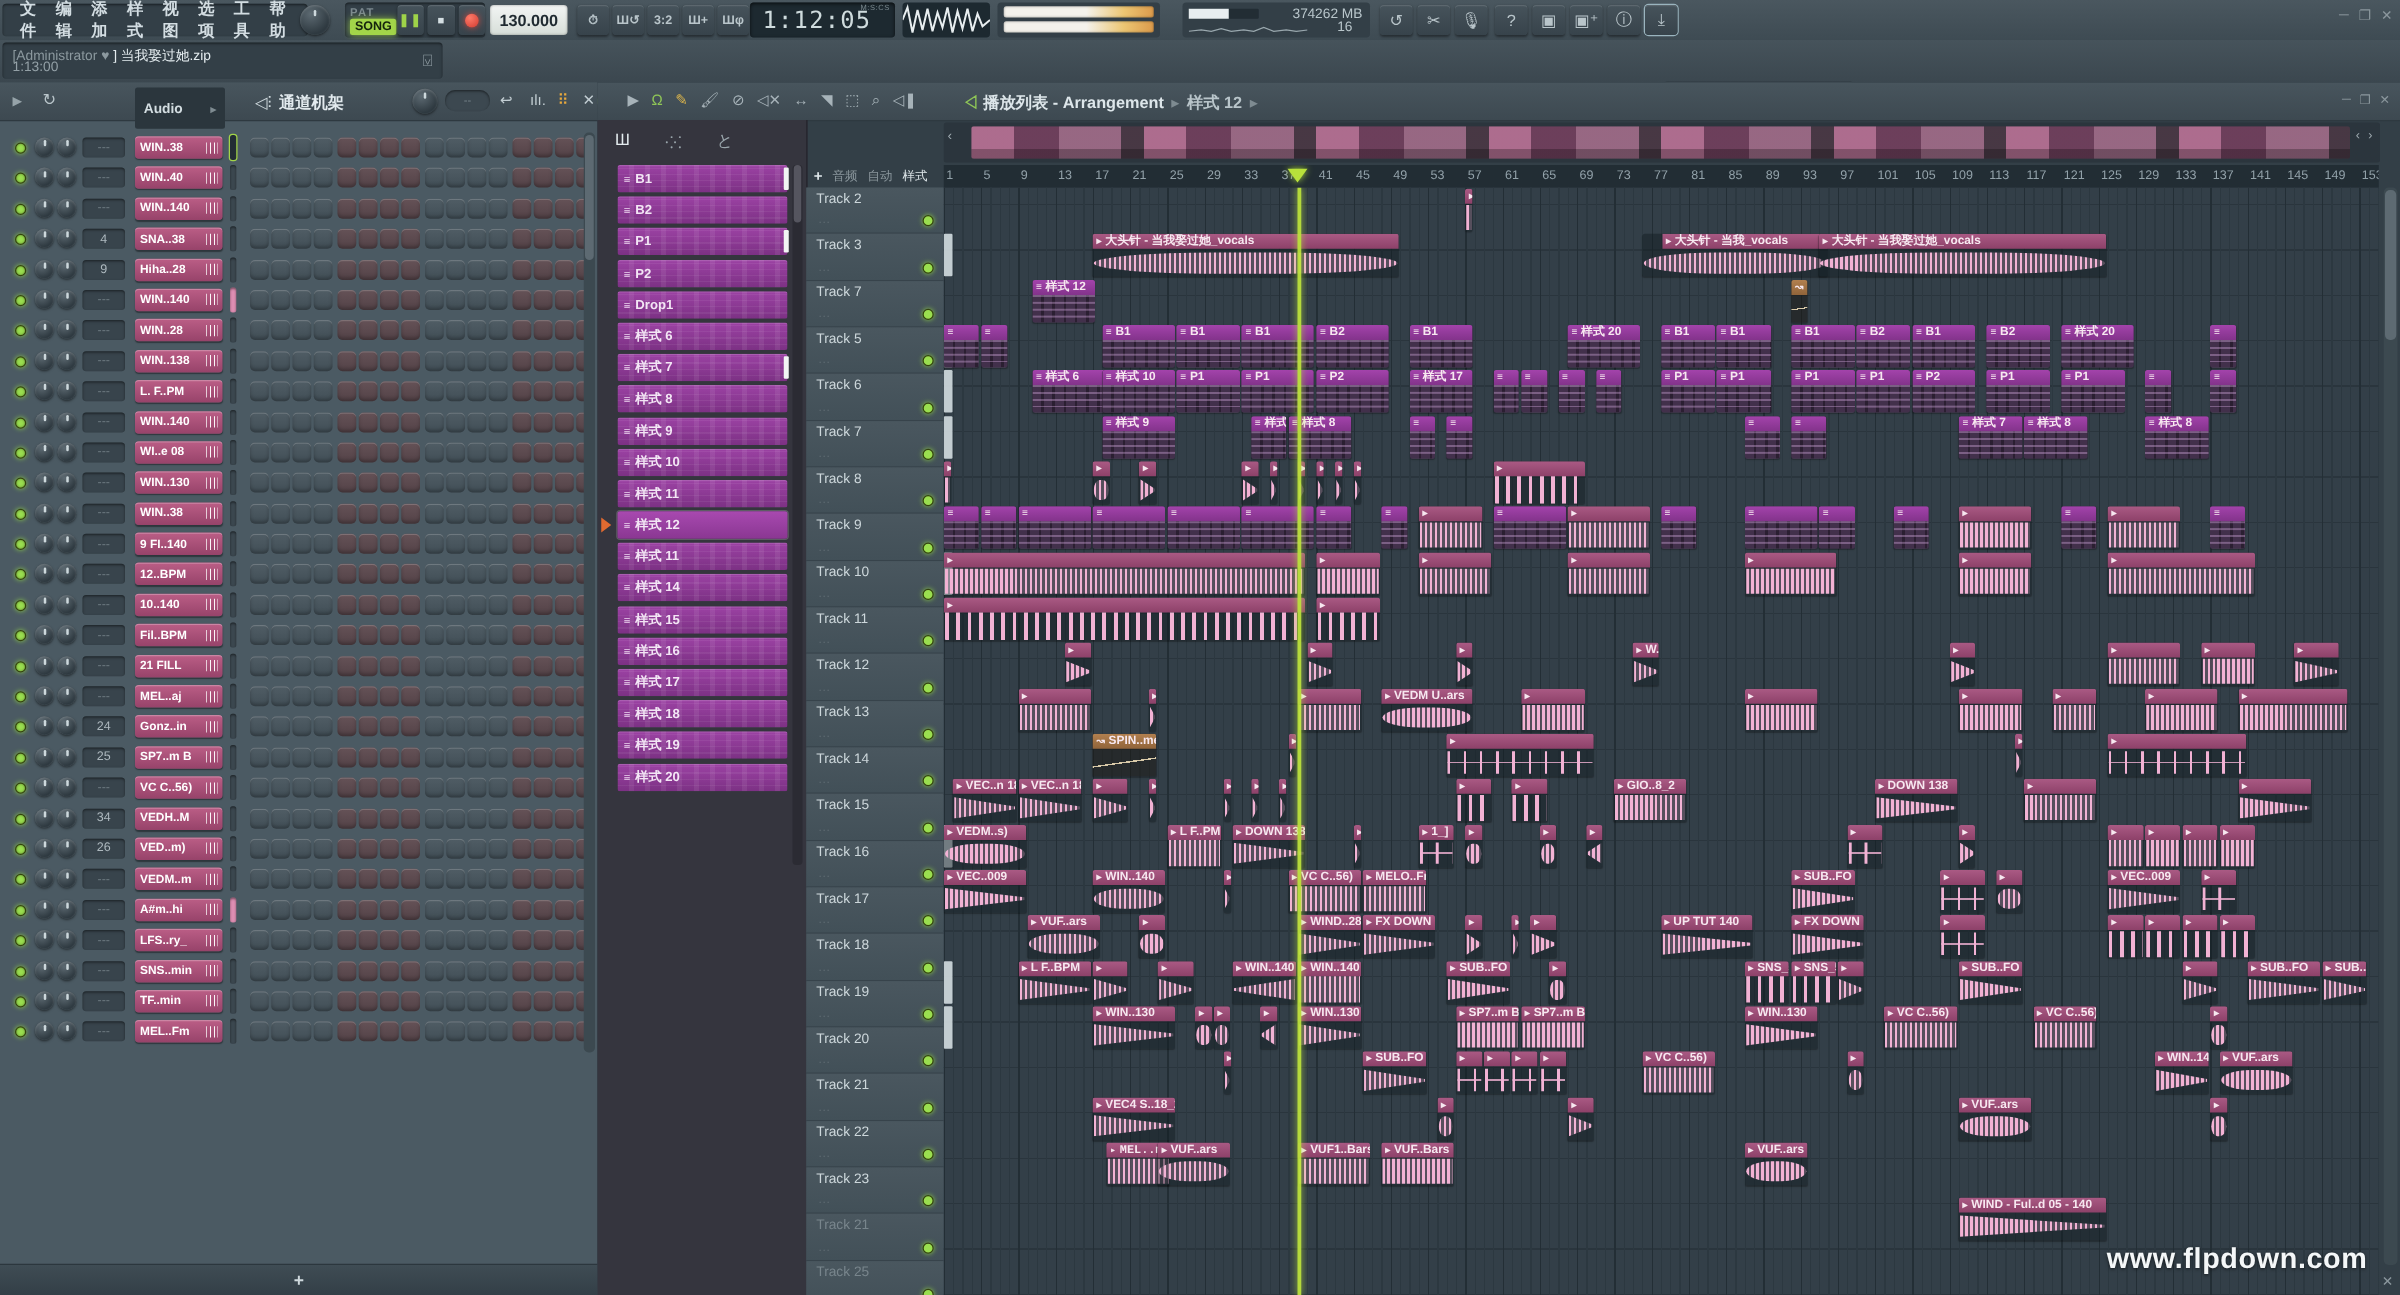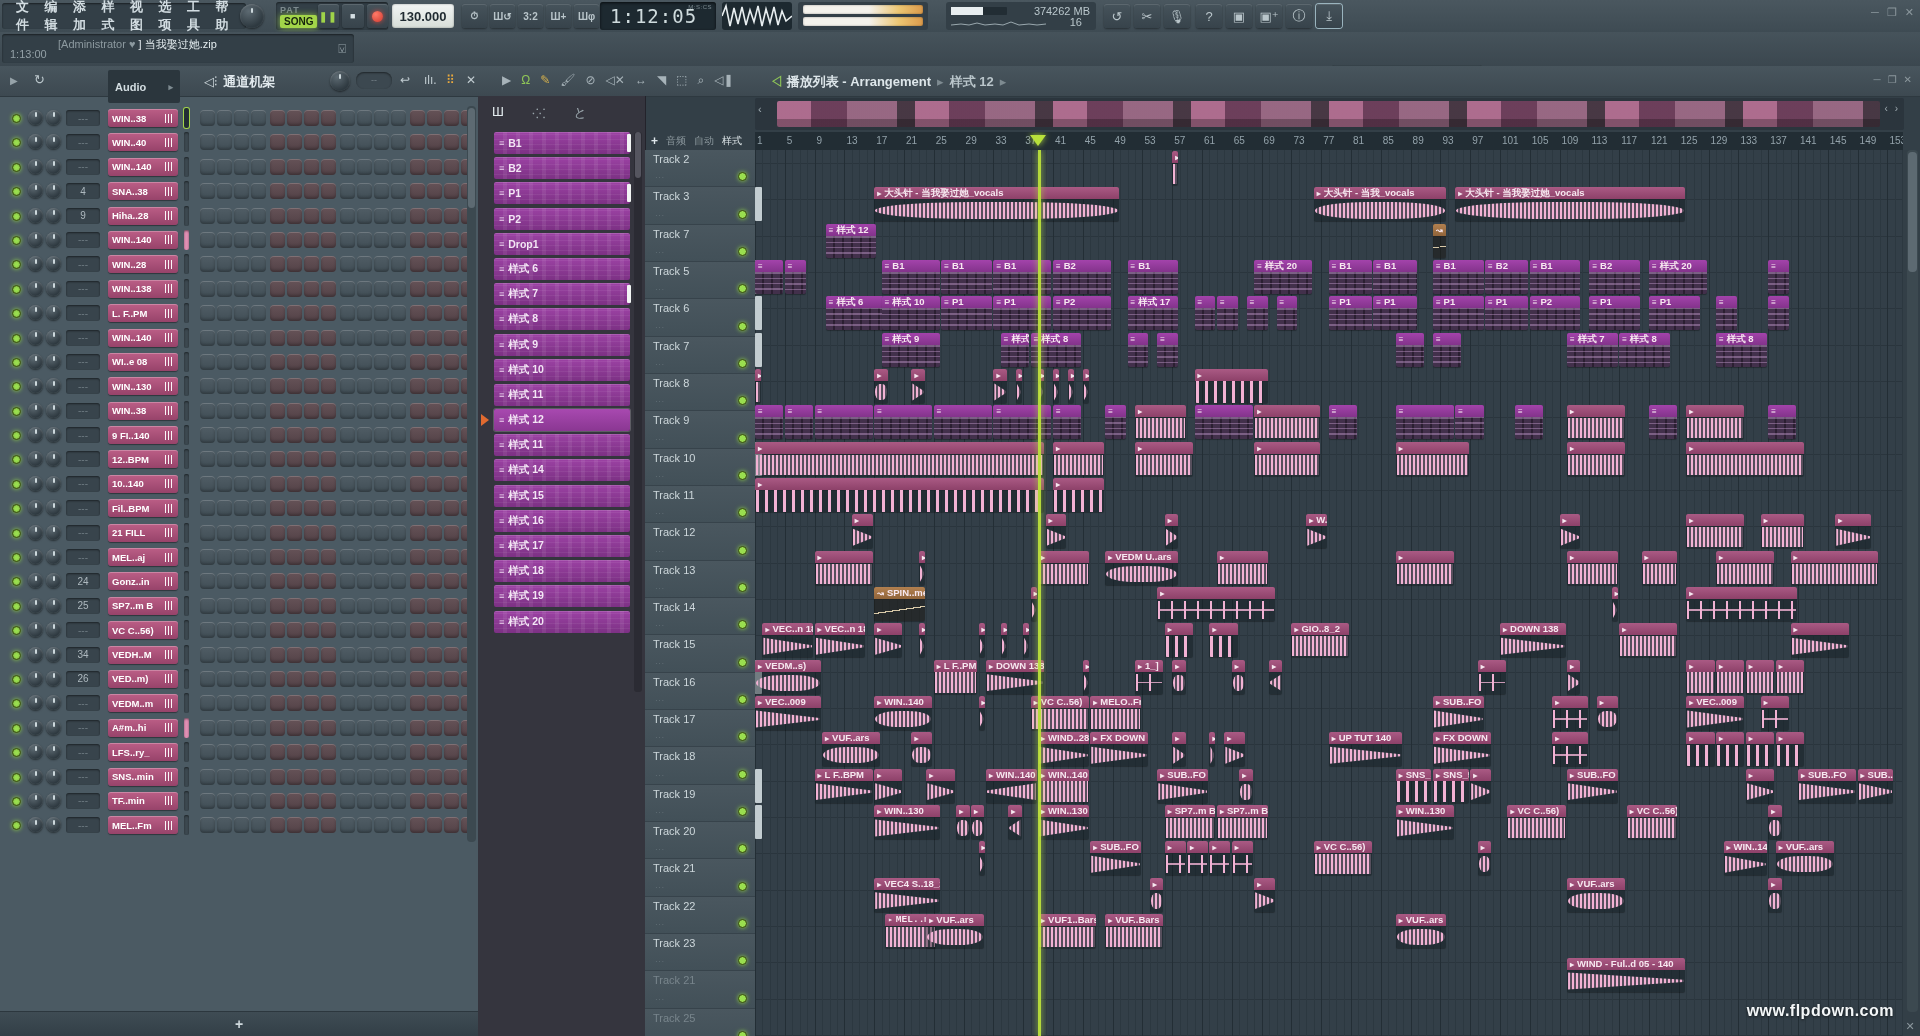--- a/index.html
+++ b/index.html
@@ -57,21 +57,21 @@
   .icoB{left:1104px;top:4px;position:absolute;display:flex;gap:4px;}
   .icoB .tbtn,.icoC .tbtn{width:26px;height:24px;font-size:13px;}
   .icoC{left:1196px;top:4px;position:absolute;display:flex;gap:4px;}
   .icoC .tbtn.hl{box-shadow:0 0 0 1px #9ab4be,inset 0 1px 0 rgba(255,255,255,.12);}
   .winbtns{right:6px;top:6px;position:absolute;display:flex;gap:8px;color:#8b979d;font-size:11px;}
   .winbtns span{cursor:default;}
   
   .projbox{left:2px;top:2px;width:352px;height:29px;position:absolute;background:#333f47;border-radius:3px;
            box-shadow:inset 0 1px 2px rgba(0,0,0,.5);font-size:11px;}
   .projbox .l1{position:absolute;left:8px;top:3px;}
-  .projbox .l1 .u{color:#8c999f;margin-left:48px;} .projbox .l1 .nm{color:#e4ecef;}
+  .projbox .l1 .u{color:#8c999f;} .projbox .l1 .nm{color:#e4ecef;}
   .projbox .l2{position:absolute;left:8px;bottom:3px;color:#93a0a6;}
   .trash{position:absolute;right:8px;top:7px;color:#93a0a6;font-size:13px;}
   .k2{left:368px;top:37px;width:26px;height:26px;position:absolute;}
   .vol{left:424px;top:47px;width:216px;height:4px;position:absolute;background:#2a353c;border-radius:2px;}
   .vol i{position:absolute;left:0;top:0;height:4px;width:70px;background:#9fd349;border-radius:2px;box-shadow:0 0 4px rgba(160,214,70,.6);}
   .vol b{position:absolute;left:64px;top:-5px;width:10px;height:14px;background:radial-gradient(circle at 40% 30%,#eef4f6,#b9c4c9);border-radius:4px;}
   .icoD{left:648px;top:36px;position:absolute;display:flex;gap:4px;}
   .icoD .tbtn{width:26px;height:26px;font-size:13px;}
   .magnet{left:806px;top:40px;position:absolute;color:#8fc657;font-size:14px;font-weight:bold;}
   .snap{left:824px;top:38px;width:70px;height:22px;position:absolute;background:#222d34;border-radius:2px;
@@ -208,21 +208,21 @@
   .wave.rise{clip-path:polygon(0 44%,100% 2%,100% 98%,0 56%);}
   .wave.blob{border-radius:50%/60%;top:14%;bottom:14%;}
   .wave.spikes{background:repeating-linear-gradient(90deg,#f2b2d4 0 3px,transparent 3px 9px);top:2%;bottom:2%;}
   .wave.pulses{background:repeating-linear-gradient(90deg,#f2b2d4 0 2px,transparent 2px 13px),
                linear-gradient(0deg,transparent 46%,rgba(242,178,212,.8) 46% 54%,transparent 54%);}
   .startmk{position:absolute;left:0;width:7px;height:34px;background:#dde6ea;opacity:.85;border-radius:1px;}
   .playhead{position:absolute;top:0;bottom:0;width:3px;background:#bce23c;box-shadow:0 0 6px rgba(185,226,60,.9);opacity:.95;}
   .pl-scroll{position:absolute;right:2px;top:54px;width:11px;bottom:24px;background:#3c4950;border-radius:4px;}
   .pl-scroll i{position:absolute;left:1px;top:2px;width:9px;height:120px;background:#5d6a72;border-radius:4px;}
   .corner{position:absolute;right:2px;bottom:2px;width:16px;height:16px;color:#8b979d;font-size:11px;text-align:center;line-height:16px;}
-  .watermark{position:absolute;right:26px;bottom:16px;font-size:16px;font-weight:bold;color:#f4f7f8;
+  .watermark{position:absolute;right:26px;bottom:16px;font-size:23px;font-weight:bold;color:#f4f7f8;
              text-shadow:0 1px 3px rgba(0,0,0,.6);letter-spacing:.5px;}
 </style>
 </head>
 <body>
 
 <div class="app">
 
   <div class="row1">
     <div class="panel menu" id="menu">
         <span>文件</span>
@@ -1795,21 +1795,21 @@
             <div class="bd">
               <div class="wave dense"></div>
             </div>
           </div>
           <div class="clip a" style="left: 119.2px; width: 244.35px; top: 37.33px;">
             <div class="hd"><span class="hi">▸</span><span>大头针 - 当我娶过她_vocals</span></div>
             <div class="bd">
               <div class="wave vocal"></div>
             </div>
           </div>
-          <div class="clip a" style="left: 558.75px; width: 132.6px; top: 37.33px;">
+          <div class="clip a" style="left: 558.75px; width: 132.6px; top: 37.33px; padding-left: 16px;">
             <div class="hd"><span class="hi">▸</span><span>大头针 - 当我_vocals</span></div>
             <div class="bd">
               <div class="wave vocal"></div>
             </div>
           </div>
           <div class="clip a" style="left: 700.3px; width: 229.45px; top: 37.33px;">
             <div class="hd"><span class="hi">▸</span><span>大头针 - 当我娶过她_vocals</span></div>
             <div class="bd">
               <div class="wave vocal"></div>
             </div>

